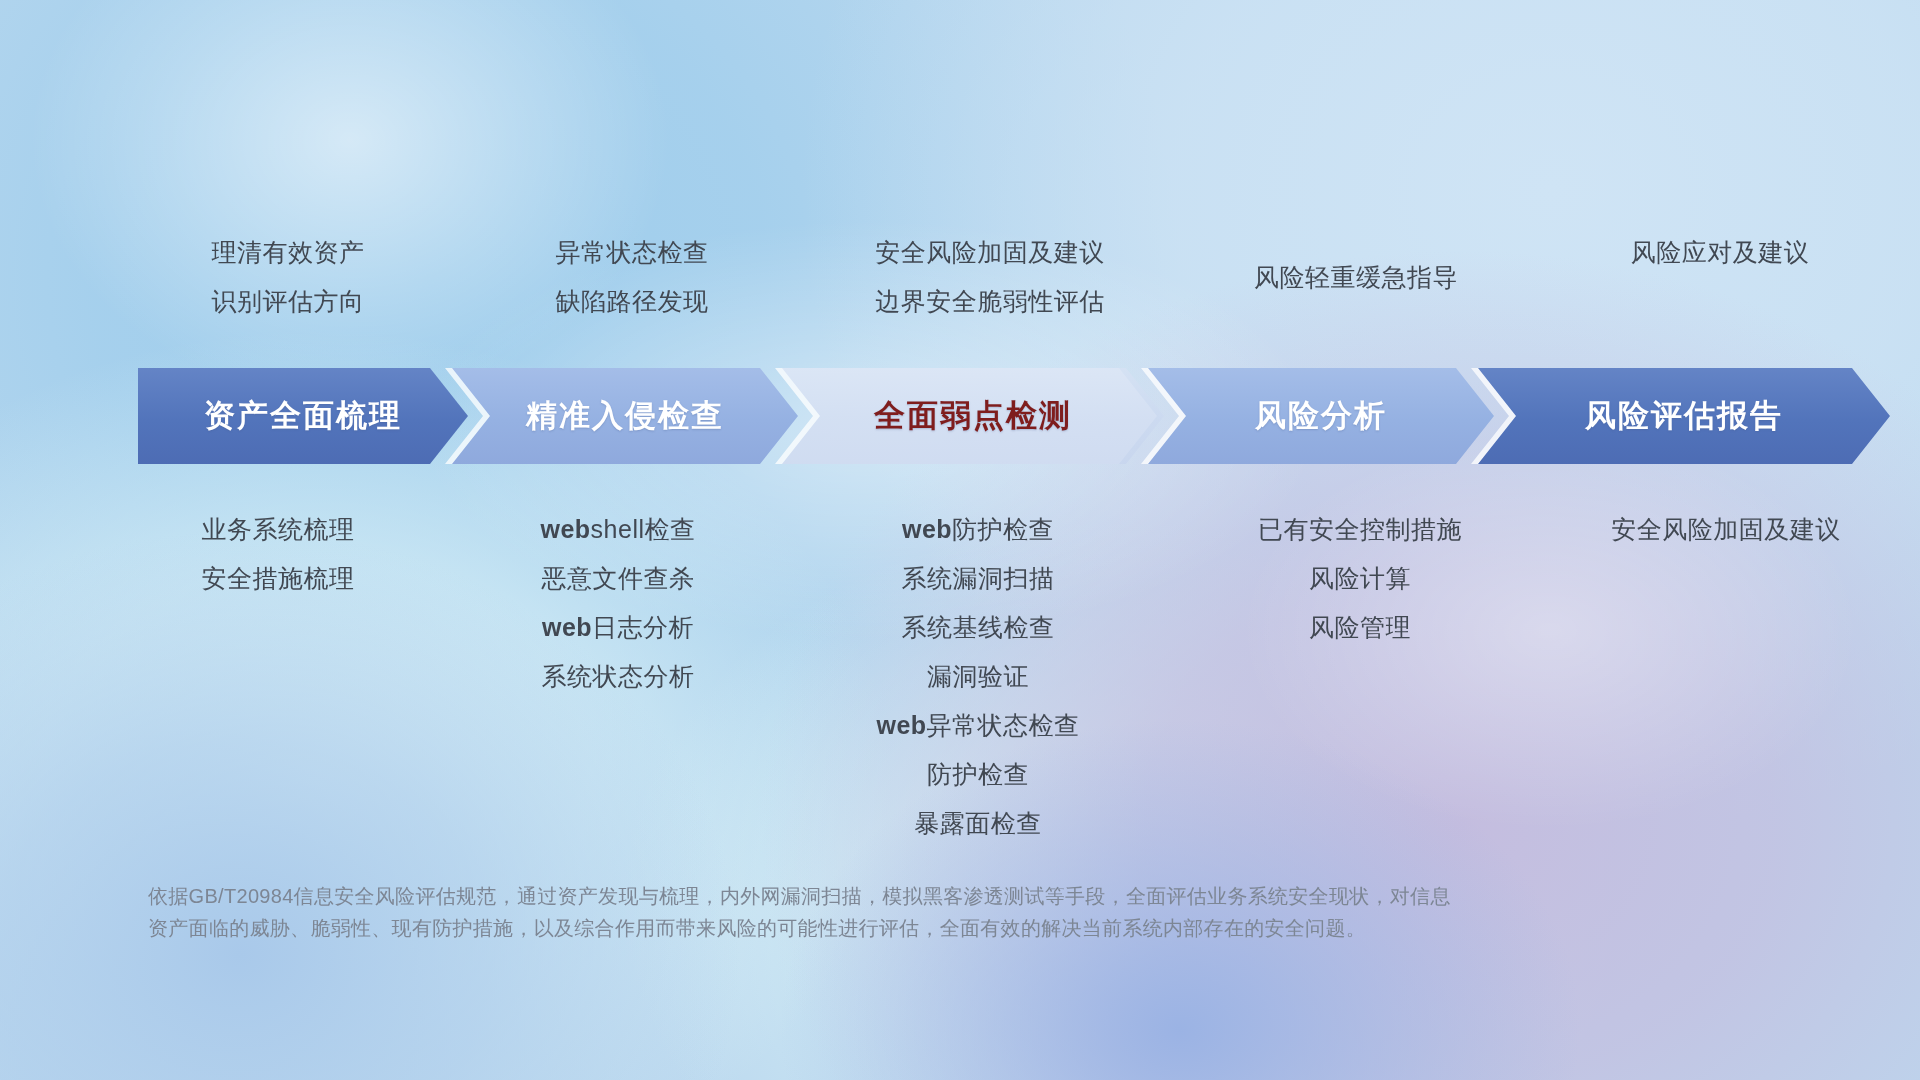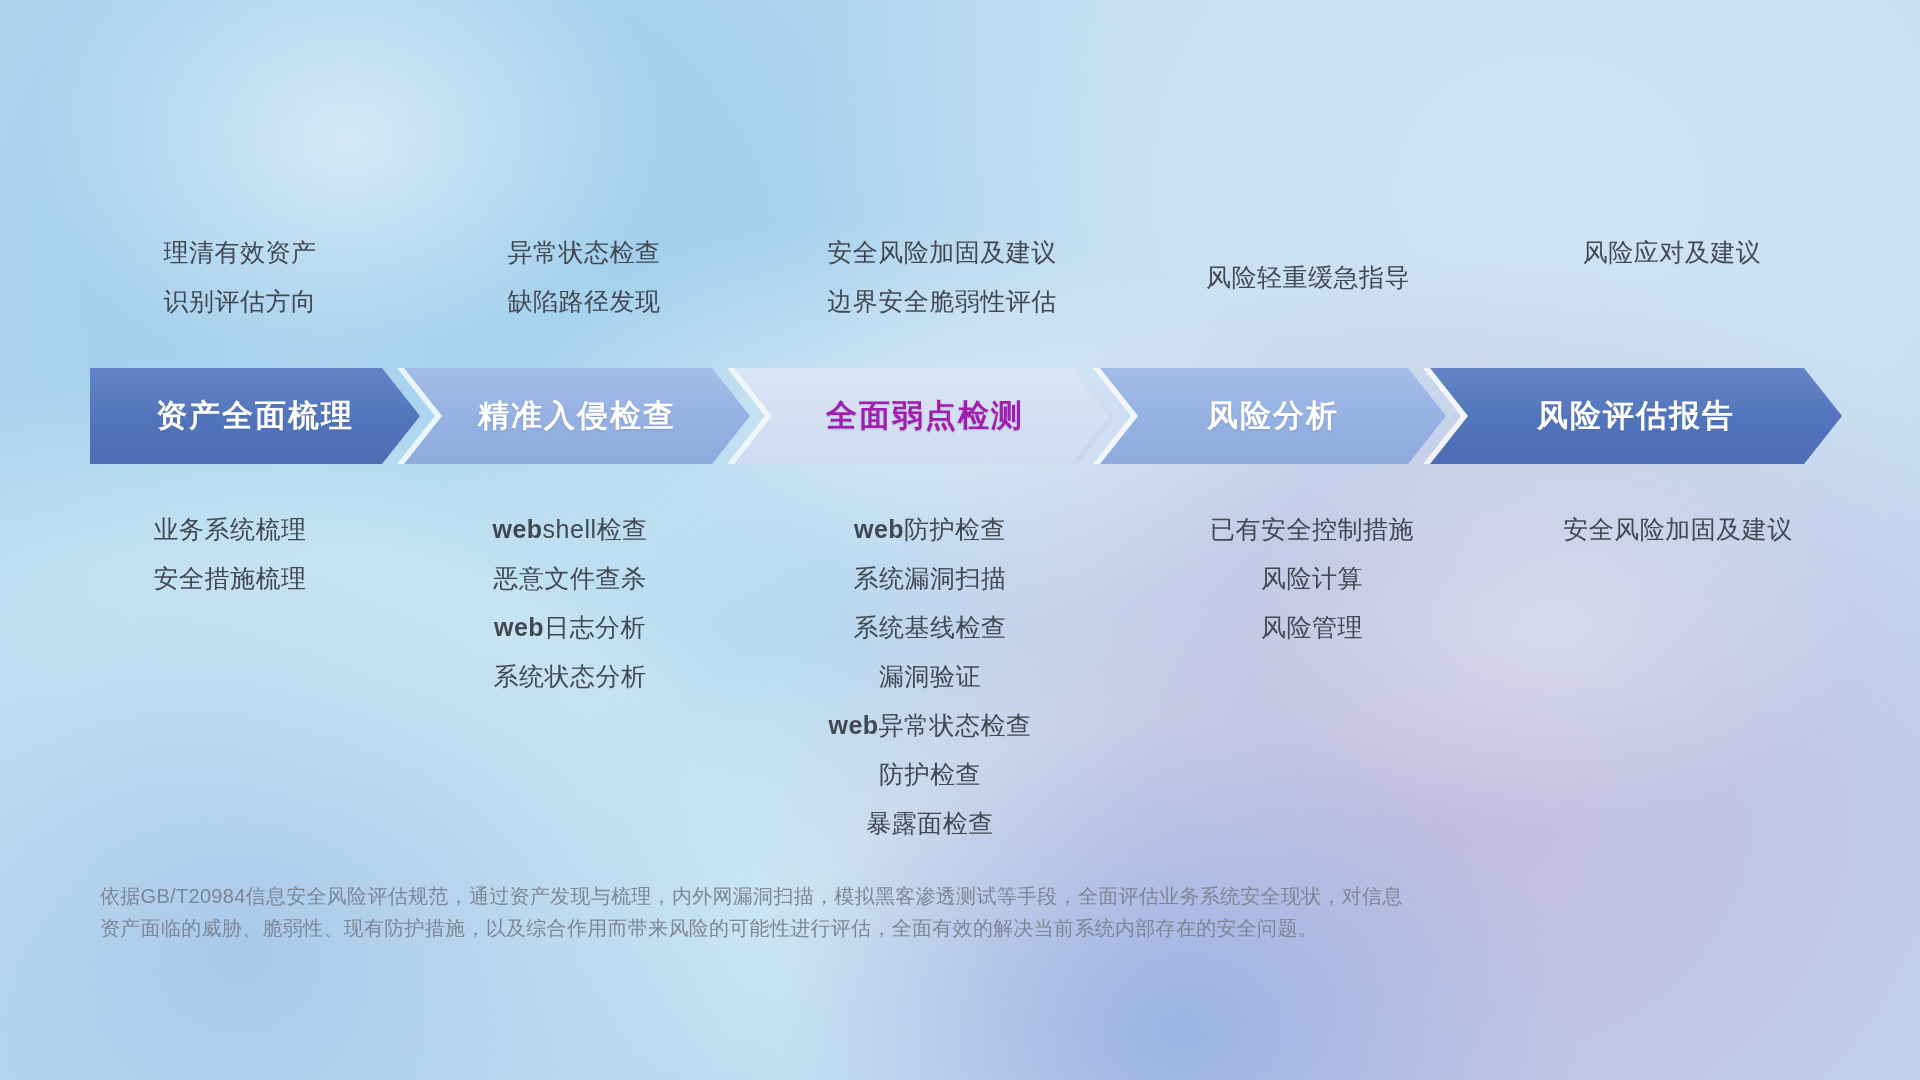--- a/index.html
+++ b/index.html
@@ -56,21 +56,21 @@
   .m9 { 
     left:420px; top:220px; width:900px; height:420px;
     background:radial-gradient(closest-side at 50% 50%, rgba(255,255,255,0.45) 0%, rgba(255,255,255,0) 100%);
   }
   .m10 { 
     right:60px; top:430px; width:620px; height:400px;
     background:radial-gradient(closest-side at 50% 50%, rgba(255,255,255,0.35) 0%, rgba(255,255,255,0) 100%);
   }
 
   
-  #content { position:absolute; inset:0; }
+  #content { position:absolute; inset:0;margin-left:48px; }
 
   .col {
     position:absolute;
     text-align:center;
     color:#3f4650;
   }
   .top-col { }
   .bot-col { }
 
   .item {
@@ -114,21 +114,21 @@
     letter-spacing:2px;
     white-space:nowrap;
     text-shadow:0 1px 2px rgba(70,90,140,0.28);
   }
 
   .fill-dark  { background:linear-gradient(180deg,#6484c6 0%, #5274bb 55%, #4d6cb4 100%); }
   .fill-mid   { background:linear-gradient(180deg,#a4bde8 0%, #95b1e2 55%, #8fa9dd 100%); }
   .fill-light { background:linear-gradient(180deg,rgba(214,226,244,0.82) 0%, rgba(203,217,240,0.80) 55%, rgba(199,213,238,0.80) 100%); }
 
   .txt-white { color:#ffffff; }
-  .txt-blue  { color:#a21caf; text-shadow:0 1px 2px rgba(255,255,255,0.5); }
+  .txt-blue  { color:#7f1d1d; text-shadow:0 1px 2px rgba(255,255,255,0.5); }
 
   
   #footer {
     position:absolute;
     left:100px; top:880px;
     width:1560px;
   }
   #footer p {
     font-size:20px;
     line-height:32px;

